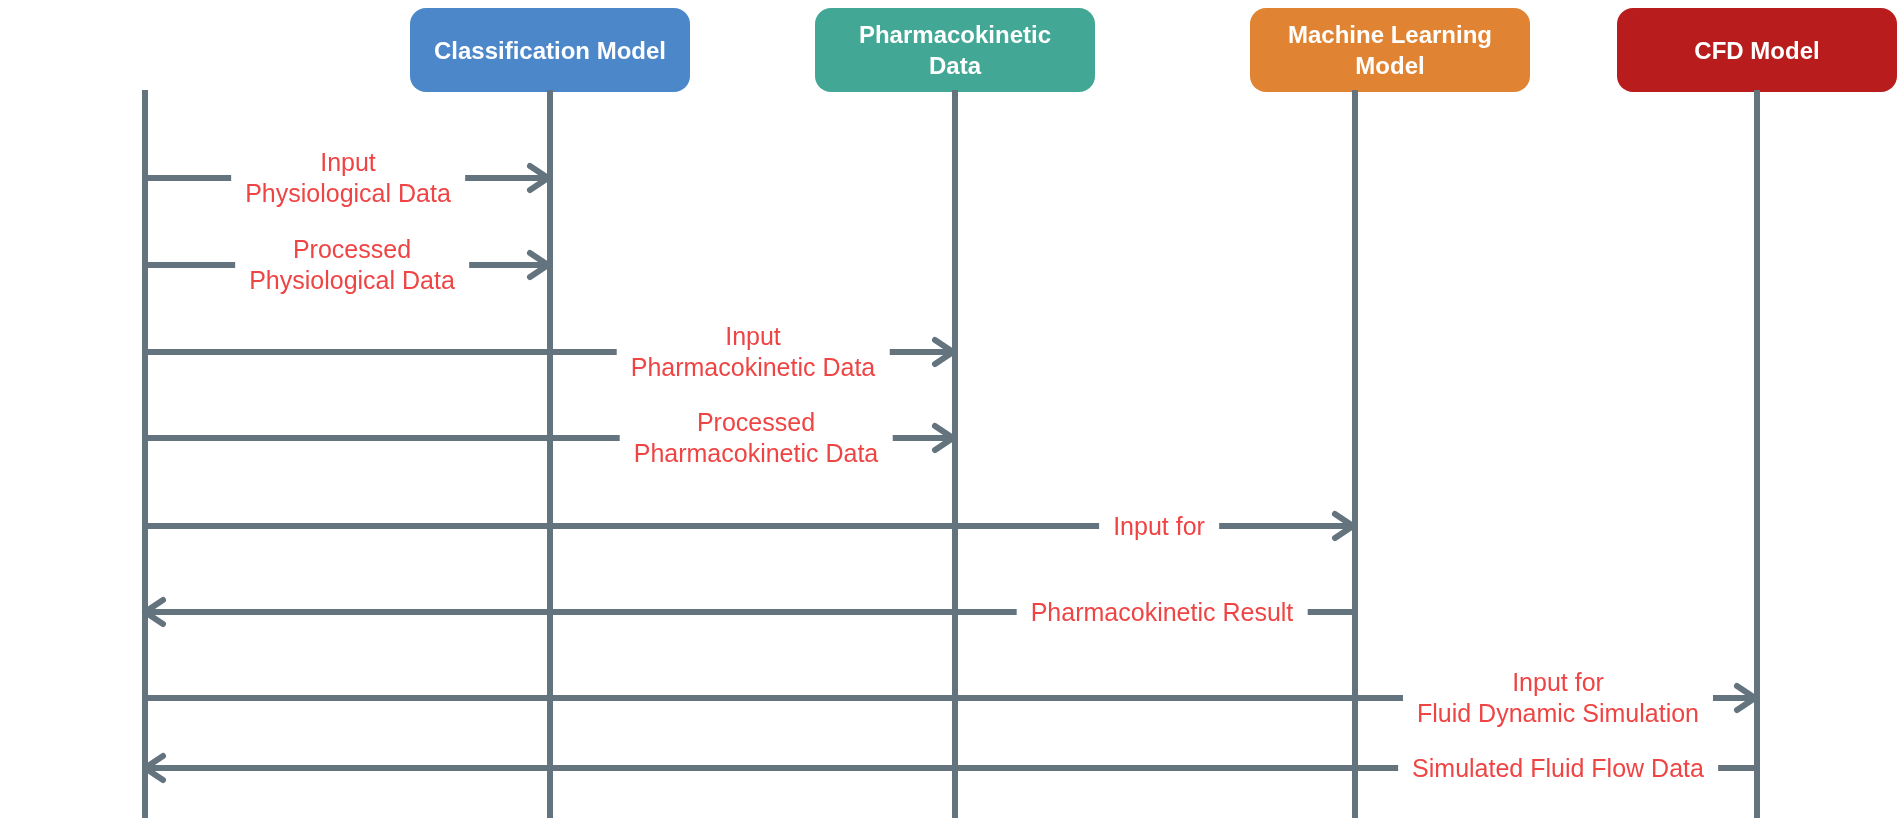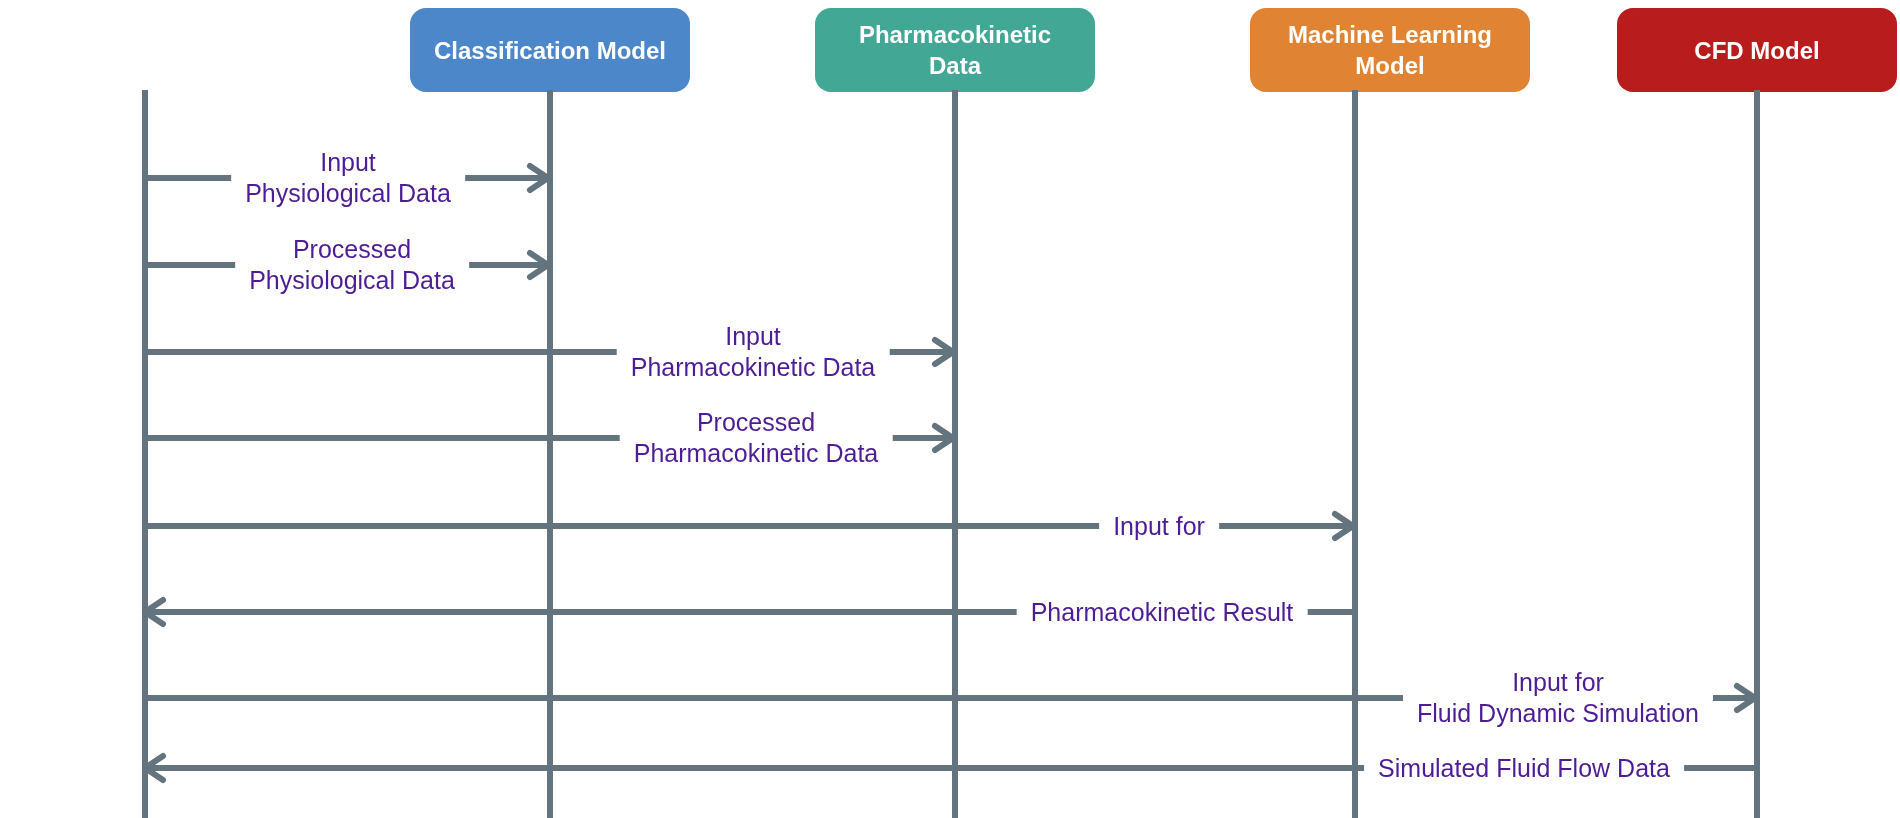--- a/index.html
+++ b/index.html
@@ -28,21 +28,21 @@
   .msg-line{
     position:absolute;top:-3px;height:6px;
     background:#64747f;border-radius:2px;
   }
   .ah{position:absolute;}
   .msg-label{
     position:absolute;top:0;
     transform:translate(-50%,-50%);
     background:#ffffff;
     text-align:center;
-    font-size:25px;line-height:31px;color:#4c1d95;
+    font-size:25px;line-height:31px;color:#ef4444;
     padding:2px 14px;white-space:nowrap;
   }
   .msg-label span{display:block;}
 </style>
 </head>
 <body>
 
 <div id="stage">
 
   <div class="actor" style="left: 410px; background: rgb(76, 135, 201); white-space: pre-line;">Classification Model</div>
@@ -131,18 +131,18 @@
       <span>Input for</span>
       <span>Fluid Dynamic Simulation</span>
     </div>
   </div>
 
   <div class="msg" style="top:768px;">
     <div class="msg-line" style="left:145px;width:1612px;"></div>
     <svg class="ah" style="left:141px;top:-16px;" width="26" height="32" viewBox="0 0 26 32">
         <path d="M22 4 L4 16 L22 28" fill="none" stroke="#64747f" stroke-width="6" stroke-linecap="round" stroke-linejoin="round"></path>
       </svg>
-    <div class="msg-label" style="left:1524px;">
+    <div class="msg-label" style="left:1558px;">
       <span>Simulated Fluid Flow Data</span>
     </div>
   </div>
 
 </div>
 
 </body></html>

